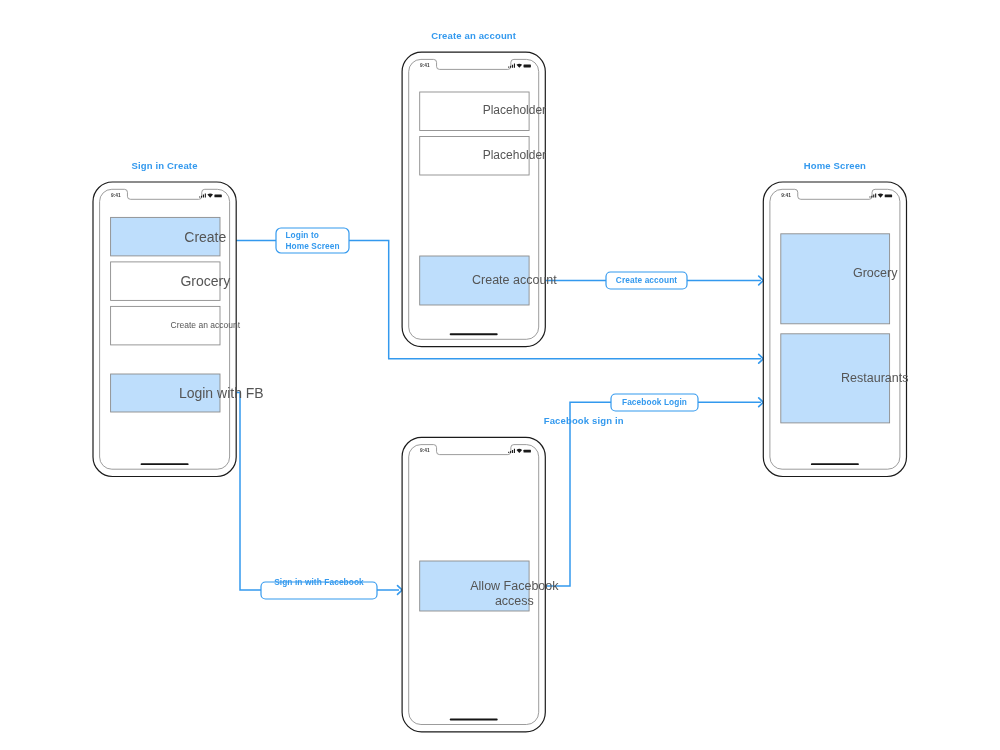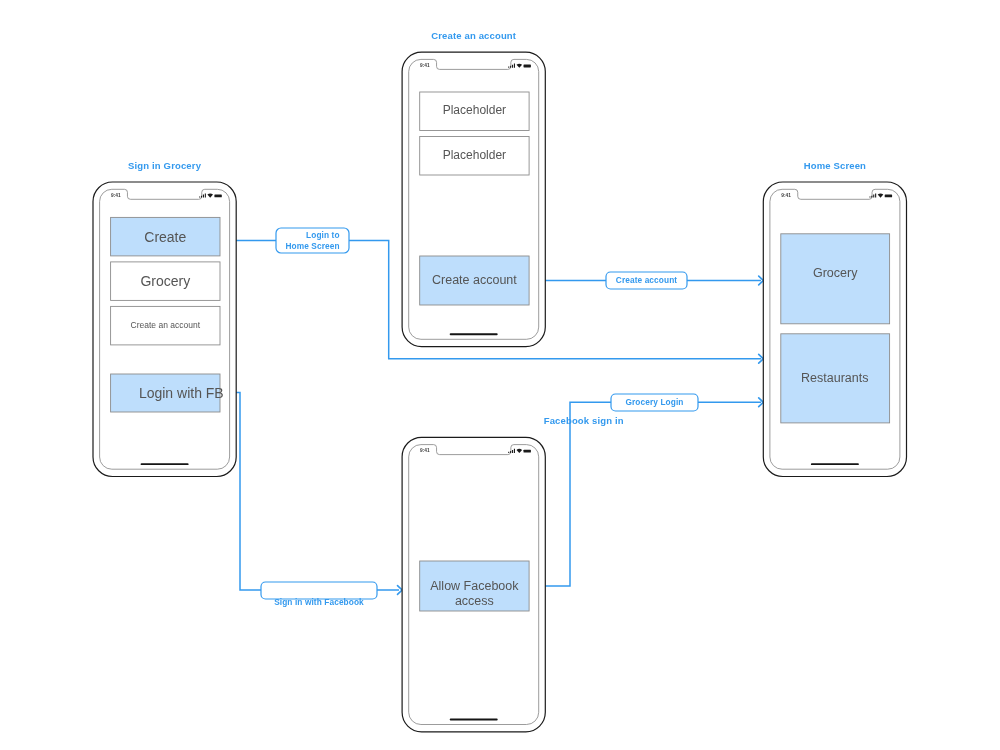--- a/index.html
+++ b/index.html
@@ -3,23 +3,23 @@
 <meta charset="utf-8">
 <title>Wireframe Flow</title>
 <style>
   html,body{margin:0;padding:0;background:#ffffff;}
   body{width:1000px;height:750px;font-family:"Liberation Sans",sans-serif;overflow:hidden;}
   #stage{position:relative;width:1000px;height:750px;background:#fff;}
   svg.vec{position:absolute;left:0;top:0;width:1000px;height:750px;overflow:visible;}
   .screen-title{position:absolute;color:#3399ee;font-size:9.5px;font-weight:700;
      letter-spacing:.15px;white-space:nowrap;text-align:center;line-height:1;}
   .tile-label{position:absolute;color:#555555;text-align:center;white-space:pre-line;
-     display:flex;align-items:center;justify-content:center;line-height:1.15;}
+     display:flex;align-items:center;justify-content:center;line-height:1.15;padding-left:40px;}
   .conn-label{position:absolute;color:#3399ee;font-weight:700;font-size:8.3px;
-     text-align:right;white-space:pre-line;display:flex;align-items:center;
+     text-align:left;white-space:pre-line;display:flex;align-items:center;
      justify-content:center;line-height:1.3;letter-spacing:.1px;}
   .statustime{position:absolute;color:#3b3b3b;font-size:4.8px;font-weight:700;
      letter-spacing:0;line-height:1;}
 </style>
 </head>
 <body>
 
 <div id="stage">
 
   <svg class="vec" viewBox="0 0 1000 750">
@@ -103,21 +103,21 @@
           <rect x="402.1" y="437.3" width="143.2" height="294.5" rx="19.5" ry="19.5" fill="#ffffff" stroke="#1b1b1b" stroke-width="1.2"></rect>
           <path d="M 408.70000000000005,456.8 A 12.2,12.2 0 0 1 420.90000000000003,444.6 L 433.55000000000007,444.6 Q 436.55000000000007,444.6 436.55000000000007,447.6 L 436.55000000000007,451.6 Q 436.55000000000007,454.6 439.55000000000007,454.6 L 507.8500000000001,454.6 Q 510.8500000000001,454.6 510.8500000000001,451.6 L 510.8500000000001,447.6 Q 510.8500000000001,444.6 513.8500000000001,444.6 L 526.5,444.6 A 12.2,12.2 0 0 1 538.7,456.8 L 538.7,712.3 A 12.2,12.2 0 0 1 526.5,724.5 L 420.90000000000003,724.5 A 12.2,12.2 0 0 1 408.70000000000005,712.3 Z" fill="#ffffff" stroke="#8a8a8a" stroke-width="0.85"></path>
           <use href="#statusicons" x="508.20000000000005" y="448.6"></use>
           <rect x="449.70000000000005" y="718.5" width="48" height="1.9" rx="0.95" fill="#151515"></rect>
           <rect x="419.7" y="561" width="109.4" height="50" fill="#bedefc" stroke="#8c8c8c" stroke-width="0.9"></rect>
         </g>
       </g>
   </svg>
 
   <div id="labels">
-      <div class="screen-title" style="left: 14.6px; top: 160.5px; width: 300px;">Sign in Grocery</div>
+      <div class="screen-title" style="left: 14.6px; top: 160.5px; width: 300px;">Sign in Create</div>
       <div class="statustime" style="left: 111px; top: 193.5px;">9:41</div>
       <div class="tile-label" style="left: 110.6px; top: 217.4px; width: 109.4px; height: 38.5px; font-size: 14px;">Create</div>
       <div class="tile-label" style="left: 110.6px; top: 261.9px; width: 109.4px; height: 38.5px; font-size: 14px;">Grocery</div>
       <div class="tile-label" style="left: 110.6px; top: 306.4px; width: 109.4px; height: 38.5px; font-size: 8.5px;">Create an account</div>
       <div class="tile-label" style="left: 110.6px; top: 374px; width: 109.4px; height: 38px; font-size: 14px; margin-left: 16px;">Login with FB</div>
       <div class="screen-title" style="left: 323.7px; top: 30.5px; width: 300px;">Create an account</div>
       <div class="statustime" style="left: 420.1px; top: 63.6px;">9:41</div>
       <div class="tile-label" style="left: 419.7px; top: 92px; width: 109.4px; height: 38.5px; font-size: 12px;">Placeholder</div>
       <div class="tile-label" style="left: 419.7px; top: 136.5px; width: 109.4px; height: 38.5px; font-size: 12px;">Placeholder</div>
       <div class="tile-label" style="left: 419.7px; top: 256px; width: 109.4px; height: 49px; font-size: 12.5px;">Create account</div>
@@ -125,17 +125,17 @@
       <div class="statustime" style="left: 781.3px; top: 193.5px;">9:41</div>
       <div class="tile-label" style="left: 780.8px; top: 233.8px; width: 108.8px; height: 78px; font-size: 12.5px;">Grocery</div>
       <div class="tile-label" style="left: 780.8px; top: 333.8px; width: 108px; height: 89.1px; font-size: 12.5px;">Restaurants</div>
       <div class="screen-title" style="left: 323.7px; top: 416px; width: 300px; text-align: right;">Facebook sign in</div>
       <div class="statustime" style="left: 420.1px; top: 448.8px;">9:41</div>
       <div class="tile-label" style="left: 419.7px; top: 561px; width: 109.4px; height: 65px; font-size: 12.5px; border-radius: 24px;">Allow Facebook
 access</div>
       <div class="conn-label" style="left: 276px; top: 228px; width: 73px; height: 25px;">Login to
 Home Screen</div>
       <div class="conn-label" style="left: 606px; top: 272px; width: 81px; height: 17px;">Create account</div>
-      <div class="conn-label" style="left: 261px; top: 594px; width: 116px; height: 17px;">Sign in with Facebook</div>
-      <div class="conn-label" style="left: 611px; top: 394px; width: 87px; height: 17px;">Grocery Login</div>
+      <div class="conn-label" style="left: 261px; top: 574px; width: 116px; height: 17px;">Sign in with Facebook</div>
+      <div class="conn-label" style="left: 611px; top: 394px; width: 87px; height: 17px;">Facebook Login</div>
     </div>
 
 </div>
 
 </body></html>

